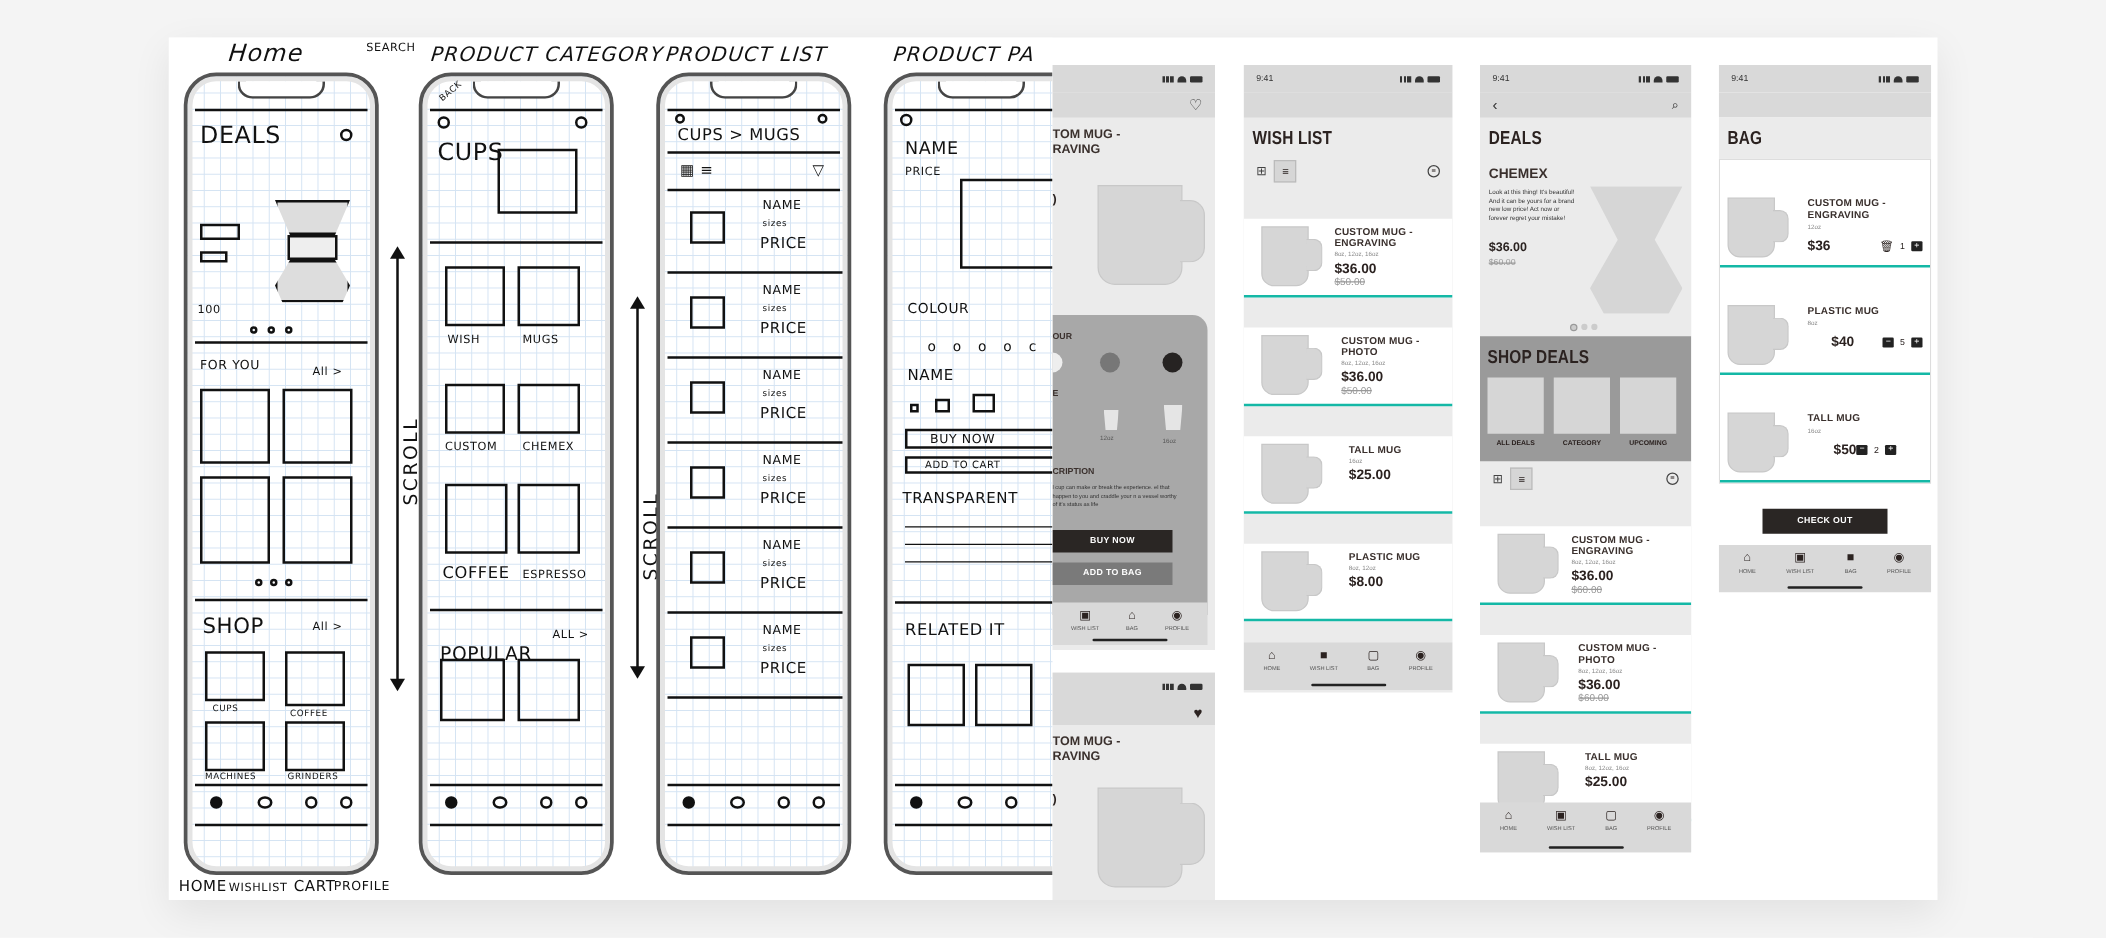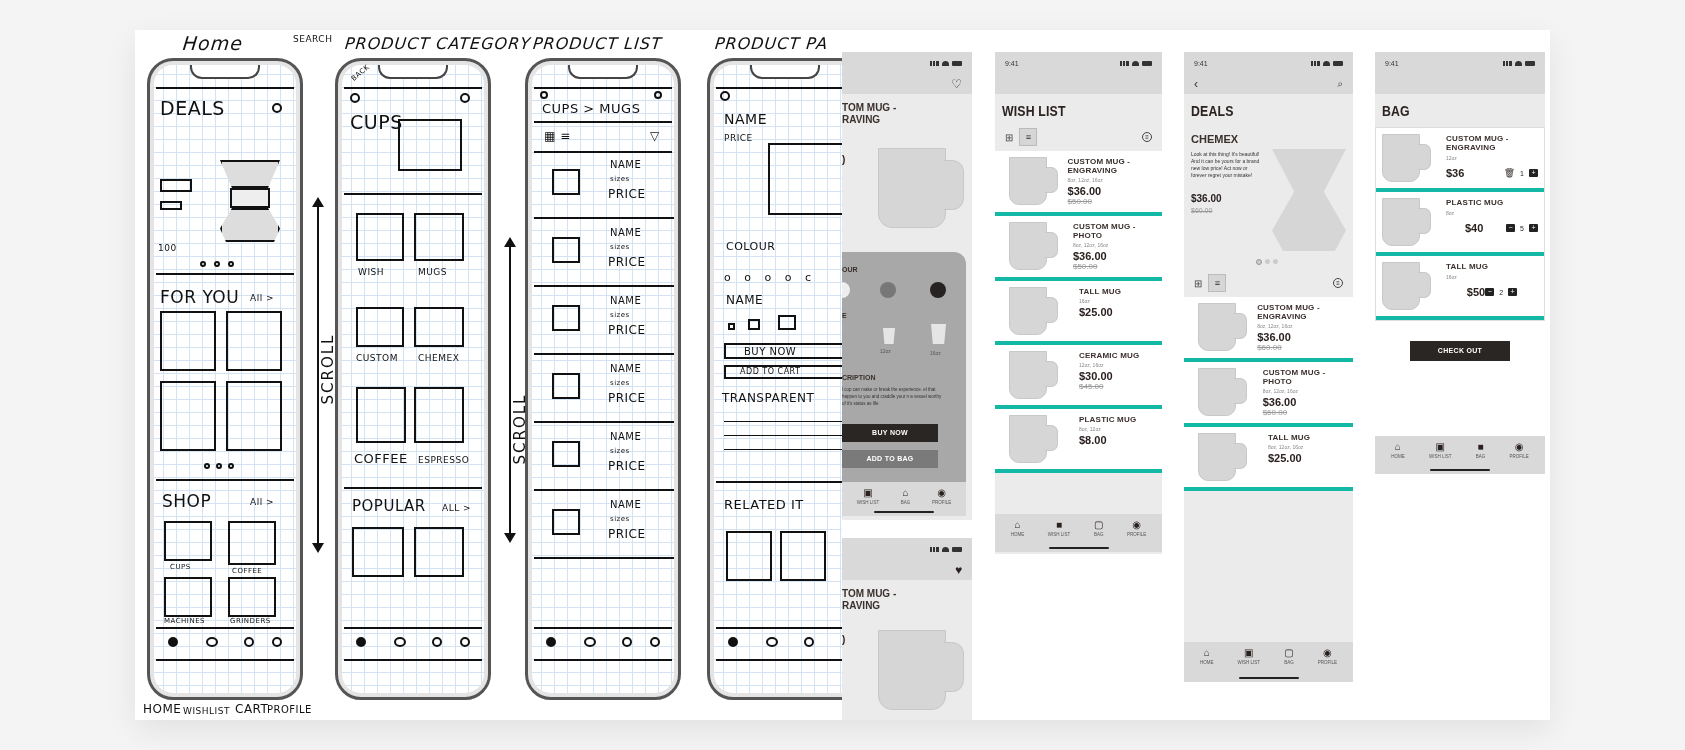--- a/index.html
+++ b/index.html
@@ -29,21 +29,21 @@
   .status { height: 22px; background: #d9d9d9; display: flex; justify-content: space-between; align-items: center; padding: 0 10px; font-size: 7px; color: #333; }
   .sig { display: flex; gap: 3px; align-items: center; }
   .sig .bars { width: 9px; height: 5px; background: linear-gradient(90deg,#333 2px,transparent 2px 3px,#333 3px 5px,transparent 5px 6px,#333 6px); }
   .sig .wifi { width: 7px; height: 5px; border-radius: 7px 7px 0 0; background: #333; }
   .sig .batt { width: 10px; height: 5px; background: #333; border-radius: 1px; }
   .navbar { height: 26px; background: #d9d9d9; display: flex; justify-content: space-between; align-items: center; padding: 0 10px; font-size: 12px; color: #333; }
   .h1 { font-family: "Liberation Sans", sans-serif; font-weight: bold; font-size: 15px; letter-spacing: 0.2px; color: #2b2220; transform: scaleX(0.82); transform-origin: left; }
   .mug { position: relative; width: 50px; height: 48px; }
   .mug .body { position: absolute; left: 0; top: 0; width: 38px; height: 48px; background: #d6d6d6; border: 1px solid #c8c8c8; border-radius: 0 0 10px 10px; }
   .mug .handle { position: absolute; left: 36px; top: 10px; width: 13px; height: 26px; background: #d6d6d6; border: 1px solid #c8c8c8; border-left: none; border-radius: 0 7px 7px 0; }
-  .item { display: flex; background: #fff; border-bottom: 4px solid #14b8a6; padding: 6px 6px 6px 14px; gap: 20px; min-height: 59px; }
+  .item { display: flex; background: #fff; border-bottom: 2px solid #14b8a6; padding: 6px 6px 6px 14px; gap: 20px; min-height: 59px; margin-top: 24px; }
   .item .info { font-size: 7px; }
   .item .name { font-weight: bold; font-size: 8px; color: #3a302d; line-height: 9px; letter-spacing: 0.2px; }
   .item .sizes { font-size: 5px; color: #888; margin: 2px 0; }
   .item .price { font-weight: bold; font-size: 11px; color: #2b2220; }
   .item .old { font-size: 8px; color: #999; text-decoration: line-through; }
   .toolbar { height: 28px; display: flex; align-items: center; padding: 0 10px; gap: 6px; }
   .grid-ic { font-size: 10px; color: #444; }
   .list-ic { width: 18px; height: 18px; border: 1px solid #bbb; background: #d6d6d6; display: flex; align-items: center; justify-content: center; font-size: 9px; }
   .filter-ic { margin-left: auto; width: 10px; height: 10px; border: 1px solid #444; border-radius: 50%; font-size: 6px; line-height: 8px; text-align: center; }
   .tabbar { background: #d9d9d9; display: flex; justify-content: space-around; padding: 6px 4px 10px; position: relative; }
@@ -75,21 +75,21 @@
       <div style="position:absolute;left:70px;top:85px;width:60px;height:100px;">
         <div style="position:absolute;left:0;top:14px;width:60px;height:28px;border:2px solid #111;clip-path:polygon(0 0,100% 0,80% 100%,20% 100%);background:#ddd;"></div>
         <div style="position:absolute;left:10px;top:42px;width:40px;height:20px;border:2px solid #111;background:#eee;"></div>
         <div style="position:absolute;left:0;top:62px;width:60px;height:34px;border:2px solid #111;clip-path:polygon(20% 0,80% 0,100% 60%,90% 100%,10% 100%,0 60%);background:#ddd;"></div>
       </div>
       <div class="sk-text sk-small" style="left:8px;top:182px;">100</div>
       <div class="sk-dot" style="left:50px;top:200px;width:6px;height:6px;"></div>
       <div class="sk-dot" style="left:64px;top:200px;width:6px;height:6px;"></div>
       <div class="sk-dot" style="left:78px;top:200px;width:6px;height:6px;"></div>
       <div class="hline" style="top:212px;"></div>
-      <div class="sk-text" style="left:10px;top:226px;font-size:17px;">FOR YOU</div>
+      <div class="sk-text" style="left:10px;top:226px;font-size:10px;">FOR YOU</div>
       <div class="sk-text sk-small" style="left:100px;top:232px;">All &gt;</div>
       <div class="sk-box" style="left:10px;top:250px;width:56px;height:60px;"></div>
       <div class="sk-box" style="left:76px;top:250px;width:56px;height:60px;"></div>
       <div class="sk-box" style="left:10px;top:320px;width:56px;height:70px;"></div>
       <div class="sk-box" style="left:76px;top:320px;width:56px;height:70px;"></div>
       <div class="sk-dot" style="left:54px;top:402px;width:6px;height:6px;"></div>
       <div class="sk-dot" style="left:66px;top:402px;width:6px;height:6px;"></div>
       <div class="sk-dot" style="left:78px;top:402px;width:6px;height:6px;"></div>
       <div class="hline" style="top:418px;"></div>
       <div class="sk-text" style="left:12px;top:430px;font-size:17px;">SHOP</div>
@@ -132,21 +132,21 @@
       <div class="sk-text sk-small" style="left:80px;top:206px;">MUGS</div>
       <div class="sk-box" style="left:18px;top:246px;width:48px;height:40px;"></div>
       <div class="sk-box" style="left:76px;top:246px;width:50px;height:40px;"></div>
       <div class="sk-text sk-small" style="left:18px;top:292px;">CUSTOM</div>
       <div class="sk-text sk-small" style="left:80px;top:292px;">CHEMEX</div>
       <div class="sk-box" style="left:18px;top:326px;width:50px;height:56px;"></div>
       <div class="sk-box" style="left:76px;top:326px;width:50px;height:56px;"></div>
       <div class="sk-text" style="left:16px;top:390px;">COFFEE</div>
       <div class="sk-text sk-small" style="left:80px;top:394px;">ESPRESSO</div>
       <div class="hline" style="top:426px;"></div>
-      <div class="sk-text" style="left:14px;top:436px;font-size:15px;">POPULAR</div>
+      <div class="sk-text" style="left:14px;top:453px;font-size:15px;">POPULAR</div>
       <div class="sk-text sk-small" style="left:104px;top:442px;">ALL &gt;</div>
       <div class="sk-box" style="left:14px;top:466px;width:52px;height:50px;"></div>
       <div class="sk-box" style="left:76px;top:466px;width:50px;height:50px;"></div>
       <div class="hline" style="top:566px;"></div>
       <div class="sk-dot fill" style="left:18px;top:576px;"></div>
       <div class="sk-dot" style="left:56px;top:576px;width:12px;"></div>
       <div class="sk-dot" style="left:94px;top:576px;"></div>
       <div class="sk-dot" style="left:122px;top:576px;"></div>
       <div class="hline" style="top:598px;"></div>
     </div>
@@ -212,21 +212,21 @@
 
     <div class="sk-title" style="left:580px;top:4px;font-size:16px;">PRODUCT PA</div>
     <div class="phone" style="left:572px;top:28px;height:642px;width:160px;">
       <div class="notch"></div>
       <div class="hline" style="top:26px;"></div>
       <div class="sk-dot" style="left:10px;top:30px;"></div>
       <div class="sk-text" style="left:14px;top:50px;font-size:14px;">NAME</div>
       <div class="sk-text sk-small" style="left:14px;top:72px;">PRICE</div>
       <div class="sk-box" style="left:58px;top:82px;width:100px;height:72px;"></div>
       <div class="sk-text" style="left:16px;top:179px;font-size:11px;">COLOUR</div>
-      <div class="sk-text" style="left:14px;top:210px;font-size:11px;letter-spacing:5px;">o o o o c</div>
+      <div class="sk-text" style="left:32px;top:210px;font-size:11px;letter-spacing:5px;">o o o o c</div>
       <div class="sk-text" style="left:16px;top:232px;font-size:12px;">NAME</div>
       <div class="sk-box" style="left:18px;top:262px;width:7px;height:7px;"></div>
       <div class="sk-box" style="left:38px;top:258px;width:12px;height:11px;"></div>
       <div class="sk-box" style="left:68px;top:254px;width:18px;height:15px;"></div>
       <div class="sk-box" style="left:14px;top:282px;width:150px;height:16px;"></div>
       <div class="sk-text sk-small" style="left:34px;top:285px;font-size:10px;">BUY NOW</div>
       <div class="sk-box" style="left:14px;top:304px;width:150px;height:14px;"></div>
       <div class="sk-text sk-small" style="left:30px;top:306px;font-size:8px;">ADD TO CART</div>
       <div class="sk-text" style="left:12px;top:330px;font-size:12px;">TRANSPARENT</div>
       <div class="hline" style="top:360px;left:14px;height:1px;"></div>
@@ -372,32 +372,20 @@
           <div class="price">$25.00</div>
           <div class="old"></div>
         </div>
         </div>
         <div class="item">
           <div class="mug">
             <div class="body"></div>
             <div class="handle"></div>
           </div>
         <div class="info">
-          <div class="name">CERAMIC MUG</div>
-          <div class="sizes">12oz, 16oz</div>
-          <div class="price">$30.00</div>
-          <div class="old">$45.00</div>
-        </div>
-        </div>
-        <div class="item">
-          <div class="mug">
-            <div class="body"></div>
-            <div class="handle"></div>
-          </div>
-        <div class="info">
           <div class="name">PLASTIC MUG</div>
           <div class="sizes">8oz, 12oz</div>
           <div class="price">$8.00</div>
           <div class="old"></div>
         </div>
         </div>
       </div>
     <div class="tabbar" style="position:absolute;left:0;top:462px;width:100%;height:38px;">
       <div class="tab">
           <span class="ic">⌂</span>
@@ -440,20 +428,37 @@
       <div style="position:absolute;left:7px;top:32px;width:70px;font-size:5px;line-height:7px;color:#333;">Look at this thing! It's beautiful! And it can be yours for a brand new low price! Act now or forever regret your mistake!</div>
       <div style="position:absolute;left:7px;top:74px;font-weight:bold;font-size:10px;">$36.00</div>
       <div style="position:absolute;left:7px;top:88px;font-size:7px;color:#999;text-decoration:line-through;">$60.00</div>
       <div style="position:absolute;left:88px;top:30px;width:74px;height:102px;background:#d6d6d6;clip-path:polygon(0 0,100% 0,70% 42%,100% 80%,85% 100%,15% 100%,0 80%,30% 42%);"></div>
       <div style="position:absolute;left:72px;top:140px;display:flex;gap:3px;">
         <span style="width:6px;height:6px;border-radius:50%;background:#ccc;border:1px solid #999;"></span>
         <span style="width:5px;height:5px;border-radius:50%;background:#ccc;"></span>
         <span style="width:5px;height:5px;border-radius:50%;background:#ccc;"></span>
       </div>
     </div>
+    <div style="background:#9a9a9a;height:100px;padding:8px 6px;">
+      <div class="h1">SHOP DEALS</div>
+      <div style="display:flex;gap:8px;margin-top:8px;">
+        <div style="text-align:center;">
+            <div style="width:45px;height:45px;background:#d6d6d6;"></div>
+            <div style="font-size:5.5px;font-weight:bold;margin-top:5px;color:#2b2220;">ALL DEALS</div>
+          </div>
+        <div style="text-align:center;">
+            <div style="width:45px;height:45px;background:#d6d6d6;"></div>
+            <div style="font-size:5.5px;font-weight:bold;margin-top:5px;color:#2b2220;">CATEGORY</div>
+          </div>
+        <div style="text-align:center;">
+            <div style="width:45px;height:45px;background:#d6d6d6;"></div>
+            <div style="font-size:5.5px;font-weight:bold;margin-top:5px;color:#2b2220;">UPCOMING</div>
+          </div>
+      </div>
+    </div>
     <div class="toolbar">
       <span class="grid-ic">⊞</span>
       <span class="list-ic">≡</span>
       <span class="filter-ic">≡</span>
     </div>
     <div id="deal-items">
         <div class="item">
           <div class="mug">
             <div class="body"></div>
             <div class="handle"></div>

